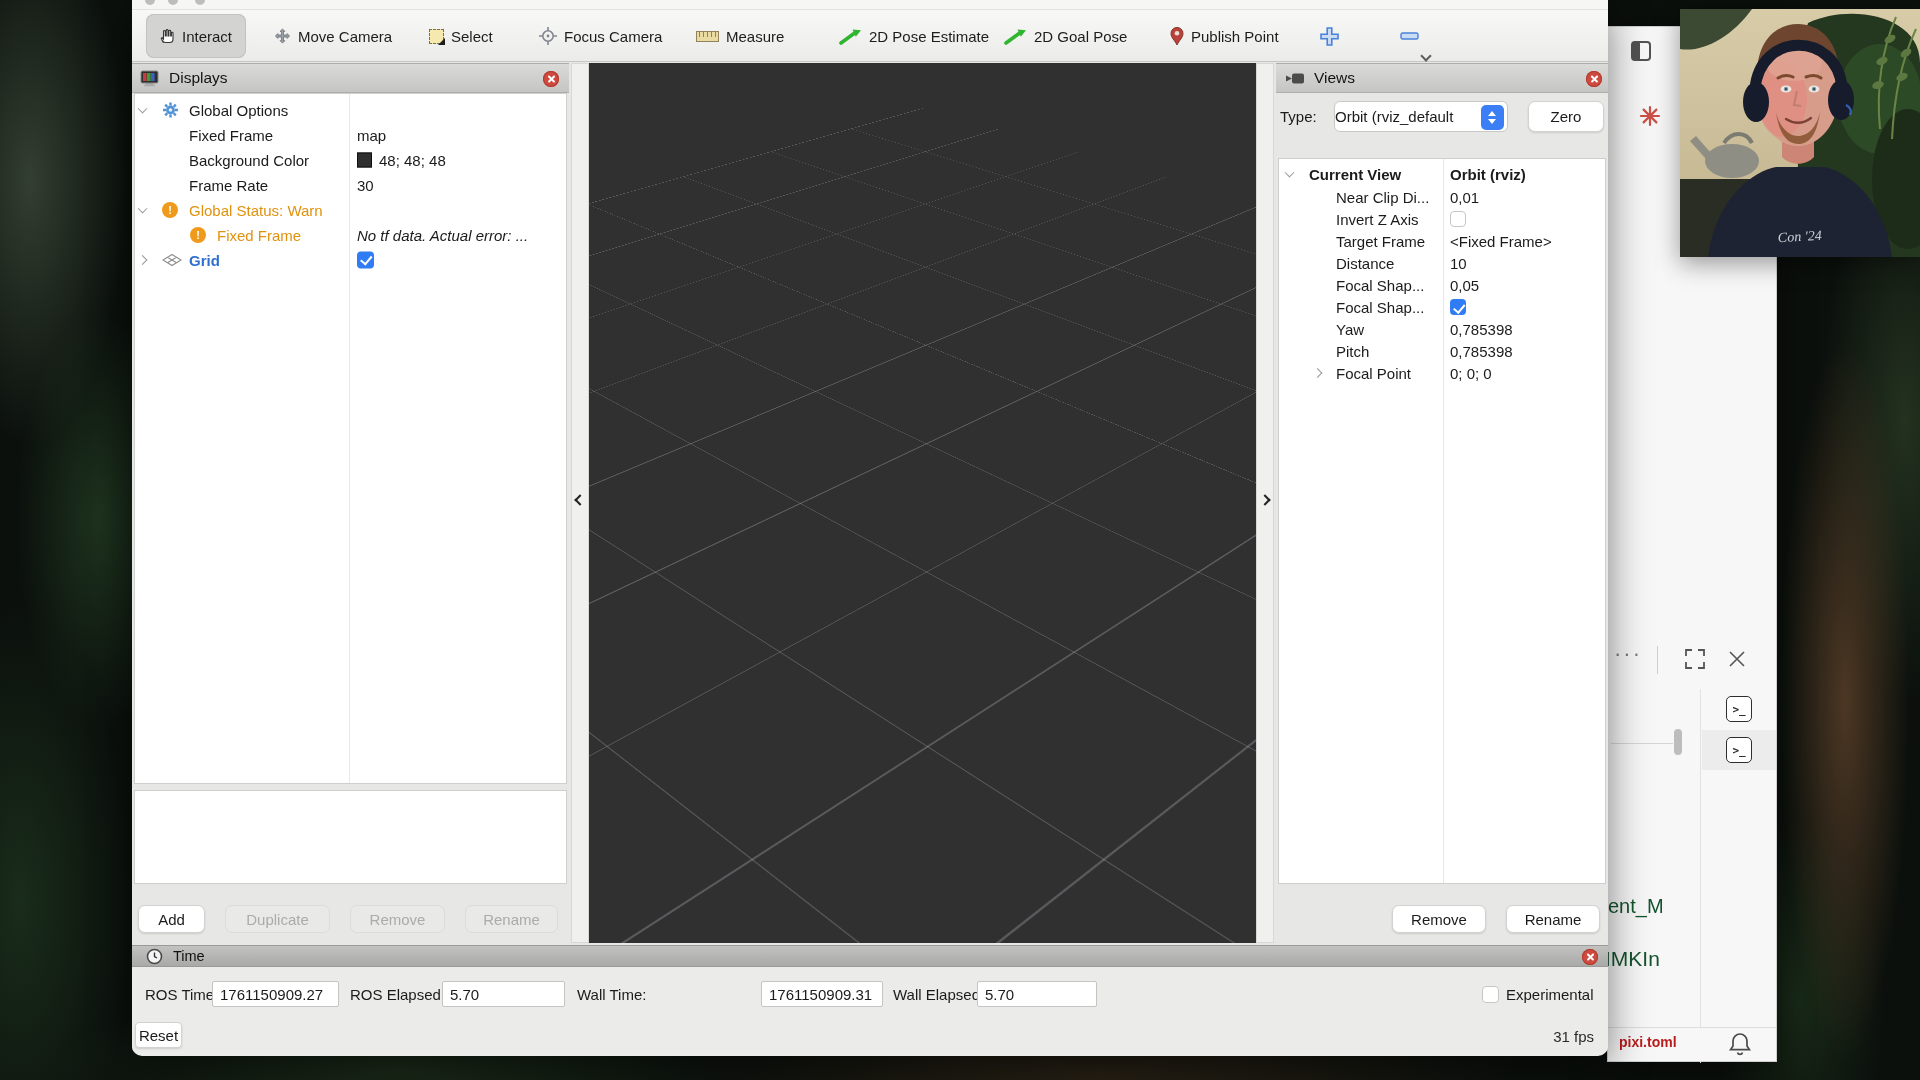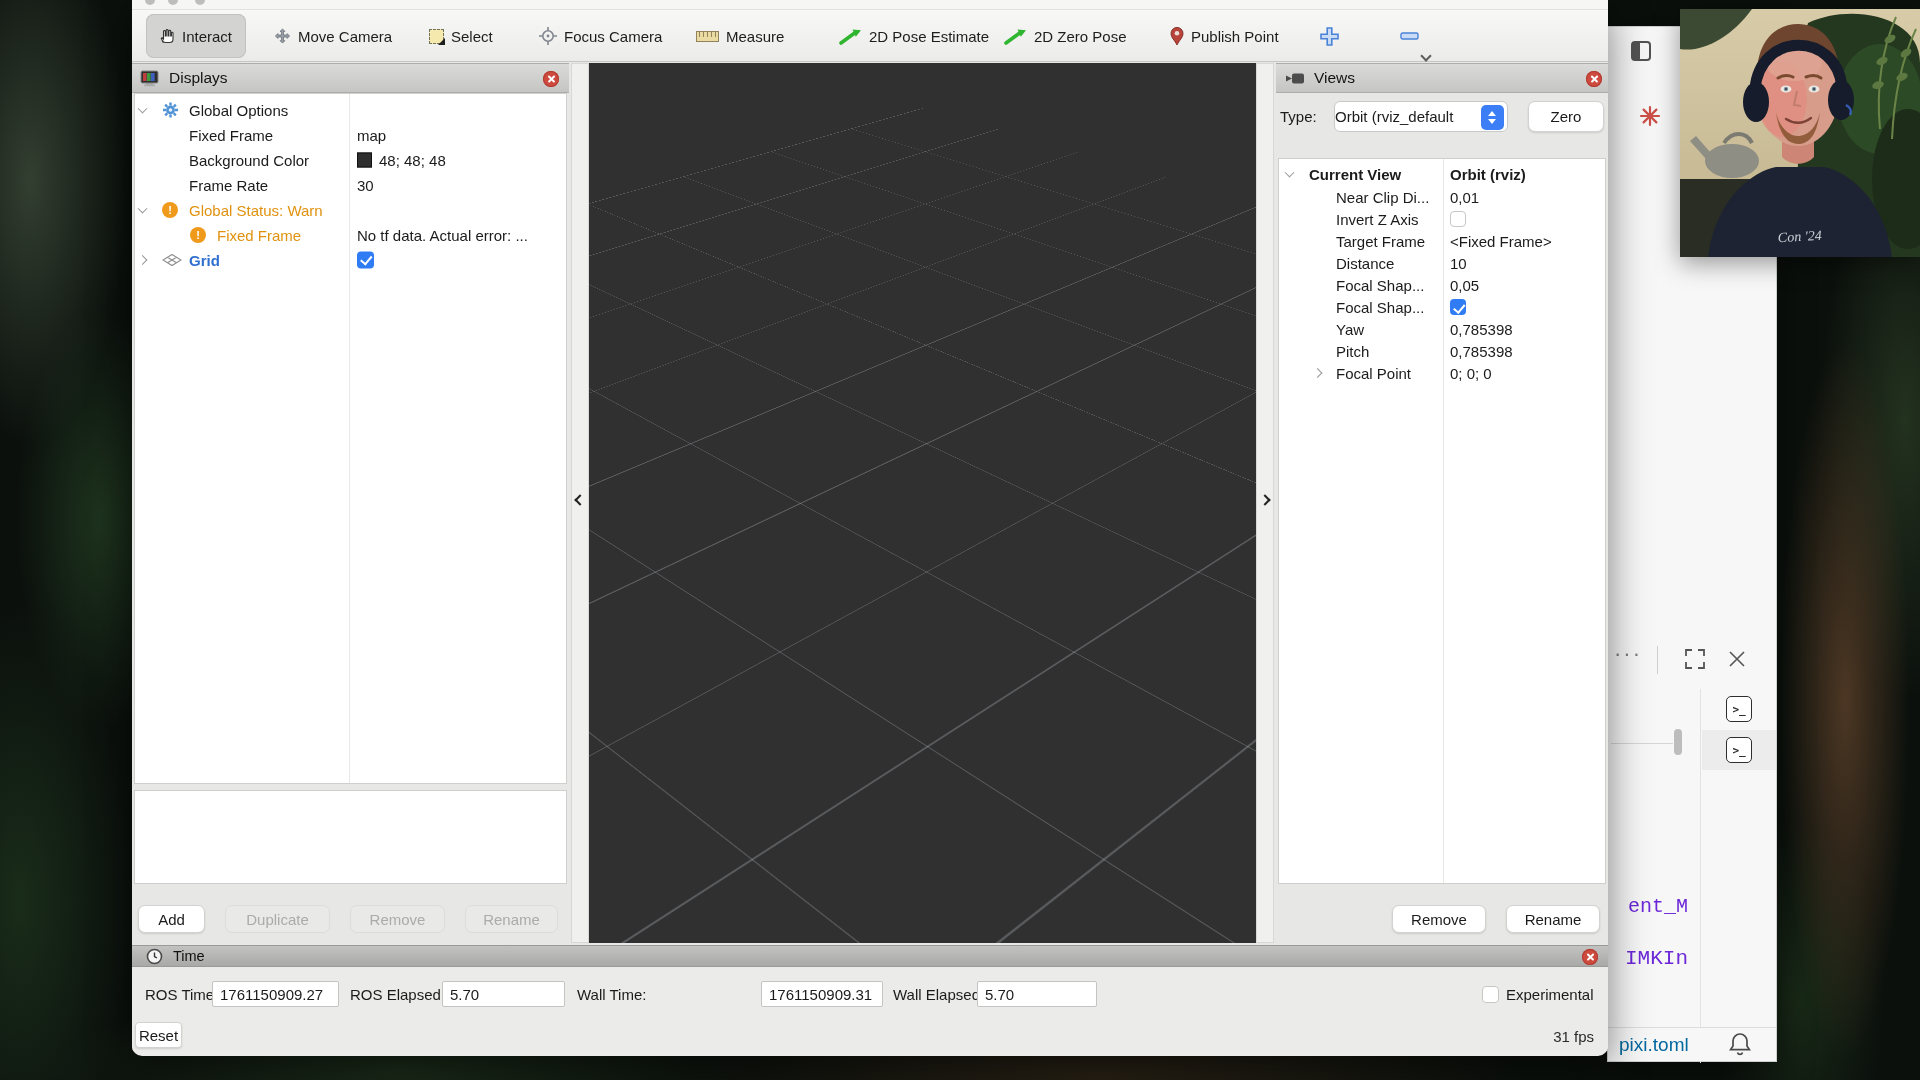--- a/index.html
+++ b/index.html
@@ -15,34 +15,34 @@
       radial-gradient(ellipse 500px 120px at 400px 1070px, rgba(38,62,34,.6), transparent 70%),
       radial-gradient(ellipse 600px 110px at 1100px 1075px, rgba(70,50,30,.5), transparent 70%),
       radial-gradient(ellipse 90px 500px at 1845px 700px, rgba(88,62,40,.85), transparent 72%),
       radial-gradient(ellipse 120px 400px at 1905px 420px, rgba(52,72,44,.6), transparent 70%),
       radial-gradient(ellipse 120px 260px at 1800px 1000px, rgba(30,52,28,.7), transparent 70%);
   }
 
   
   #vscode { left:1607px; top:26px; width:170px; height:1036px; background:#f7f7f7;
     border:1px solid #cfcfcf; box-shadow:0 10px 34px rgba(0,0,0,.45); }
-  #vscode .mono { font-family:Liberation Mono, monospace; color:#6d28d9;margin-left:20px; }
+  #vscode .mono { font-family:Liberation Sans, sans-serif; color:#14532d; }
   .vs-layout-icon { left:23px; top:14px; width:20px; height:20px; border:2px solid #525252; border-radius:4px; }
   .vs-layout-icon::before { content:""; position:absolute; left:0; top:0; bottom:0; width:45%; background:#525252; }
   .vs-divider-v { background:#cfcfcf; }
   .vs-scroll-thumb { left:66px; top:702px; width:8px; height:26px; background:#bdbdbd; border-radius:4px; }
   .vs-hline { left:3px; top:716px; width:62px; height:1px; background:#d6d6d6; }
   .vs-vline { left:92px; top:662px; width:1px; height:374px; background:#e2e2e2; }
   .vs-term-hl { left:94px; top:703px; width:74px; height:40px; background:#ececec; }
   .term-box { width:26px; height:26px; border:1.8px solid #2e2e2e; border-radius:5px;
     display:flex; align-items:center; justify-content:center;
     font-family:"DejaVu Sans Mono",monospace; font-size:11px; font-weight:bold; color:#2e2e2e; background:#fff; }
   .vs-dots { left:6px; top:614px; color:#7c7c7c; font-size:22px; letter-spacing:2px; }
   #vscode .statusbar { left:0; top:1000px; width:168px; height:34px; border-top:1px solid #ddd; background:#f7f7f7; }
-  #vscode .statusfile { left:11px; top:6px; font-size:19px; color:#0369a1; }
+  #vscode .statusfile { left:11px; top:6px; font-size:14px; color:#b91c1c;font-weight:bold; }
 
   
   #rviz { left:132px; top:0; width:1476px; height:1056px; background:#ececeb;
     border-radius:0 0 10px 10px; box-shadow:0 12px 40px rgba(0,0,0,.5); overflow:hidden; }
   #titlebar { left:0; top:0; width:100%; height:10px; background:#f6f6f5; border-bottom:1px solid #e2e2e1; }
   .traffic-stub { top:0; width:10px; height:5px; background:#bdbdbc; border-radius:0 0 5px 5px; }
 
   #toolbar { left:0; top:10px; width:100%; height:52px;
     background:linear-gradient(#f8f8f7,#ebebe9); border-bottom:1px solid #c6c6c5; }
   .tool { position:absolute; top:4px; height:44px; display:flex; align-items:center; gap:7px;
@@ -230,21 +230,21 @@
           </span>
           <span>2D Pose Estimate</span>
         </div>
         <div class="tool" style="left: 872px;">
           <span class="icon">
             <svg width="23" height="17" viewBox="0 0 23 17">
               <path d="M2 15 15 5.5" stroke="#2fb52f" stroke-width="3.6" stroke-linecap="round"></path>
               <path d="M13.5 1.5 22 2.2 16.8 8.8z" fill="#2fb52f"></path>
             </svg>
           </span>
-          <span>2D Zero Pose</span>
+          <span>2D Goal Pose</span>
         </div>
         <div class="tool" style="left: 1038px;">
           <span class="icon">
             <svg width="14" height="19" viewBox="0 0 14 19">
               <path d="M7 18C5 13.5 1 10.8 1 6.4A6 6 0 0 1 13 6.4c0 4.4-4 7.1-6 11.6z" fill="#b8433a" stroke="#7d2a24" stroke-width=".9"></path>
               <circle cx="7" cy="6.2" r="2.3" fill="#e8e0d8"></circle>
             </svg>
           </span>
           <span>Publish Point</span>
         </div>
@@ -312,21 +312,21 @@
             <span style="left: 27px; display: inline-flex;">
               <span class="warnball">!</span>
             </span>
             <span class="warn-text" style="left: 54px;">Global Status: Warn</span>
           </div>
           <div class="tree-row" style="top: 128px;">
             <span style="left: 55px; display: inline-flex;">
               <span class="warnball">!</span>
             </span>
             <span class="warn-text" style="left: 82px;">Fixed Frame</span>
-            <span style="left: 222px;">No tf data.  Actual error: ...</span>
+            <span style="left: 222px; font-style: italic;">No tf data.  Actual error: ...</span>
           </div>
           <div class="tree-row" style="top: 153px;">
             <span class="chev right" style="left: 4px;"></span>
             <span style="left: 27px; display: inline-flex;">
               <svg width="20" height="13" viewBox="0 0 20 13">
                 <path d="M10 1 19 6.5 10 12 1 6.5z M5.5 3.8 14.5 9.2 M14.5 3.8 5.5 9.2" fill="none" stroke="#8f8f8f" stroke-width="1.2"></path>
               </svg>
             </span>
             <span class="link-text" style="left: 54px;">Grid</span>
             <span class="cb on" style="left: 222px;"></span>

